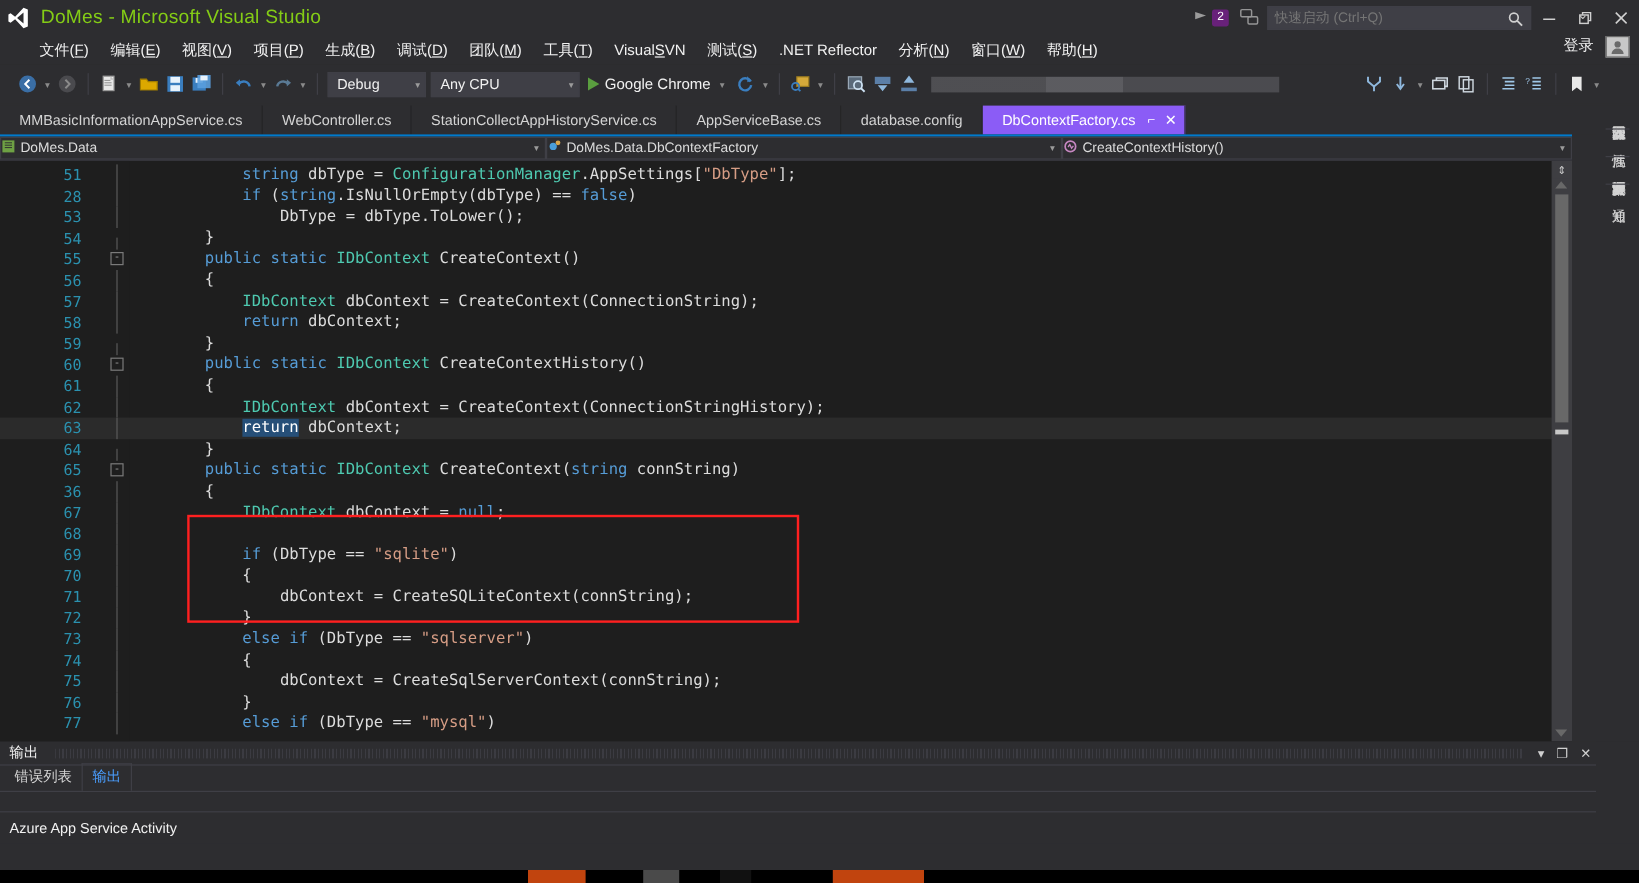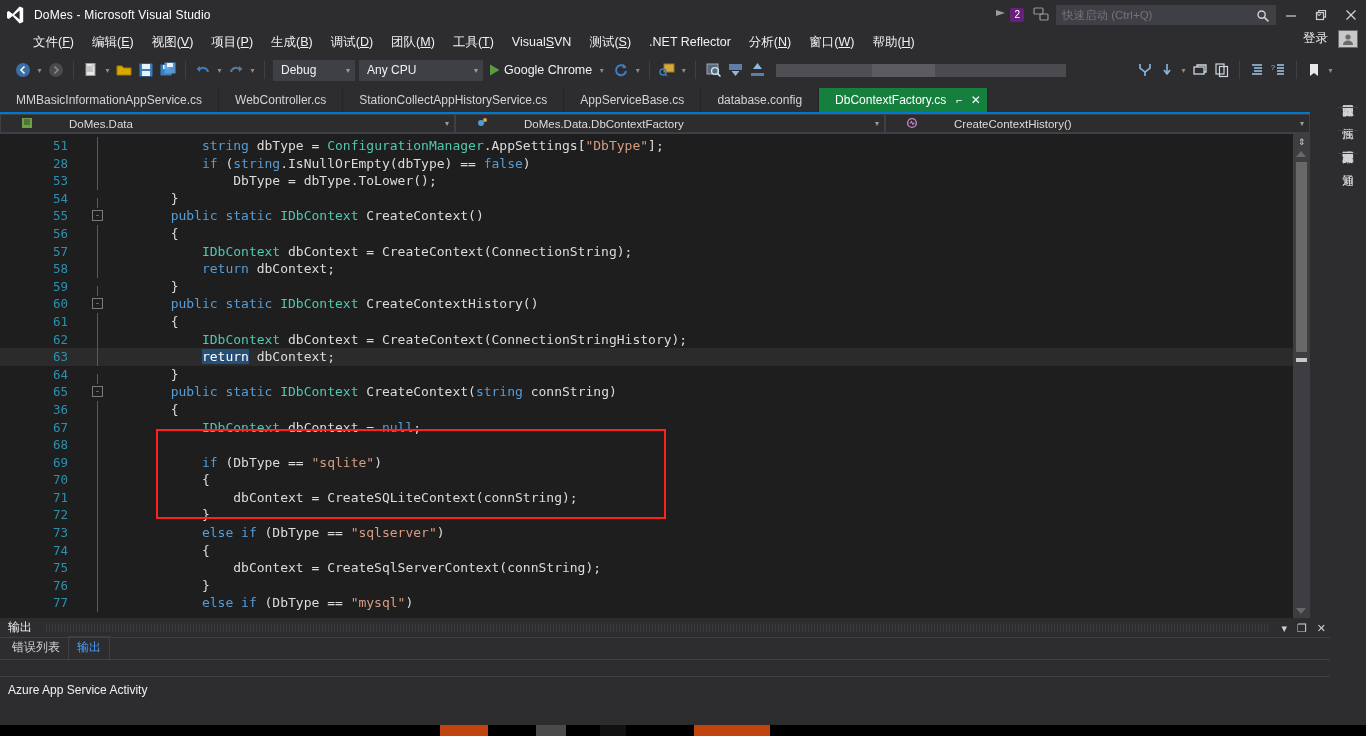--- a/index.html
+++ b/index.html
@@ -21,21 +21,21 @@
     position: absolute; left: 0; top: 0; width: 1366px; height: 30px;
     background: #2d2d30;
     display: flex; align-items: center;
   }
   .vs-logo {
     width: 30px; height: 30px;
     display: flex; align-items: center; justify-content: center;
   }
   .vs-logo svg { display: block; }
   .title-text {
-    font-size: 12px; color: #ffffff; margin-left: 4px;
+    font-size: 16px; color: #84cc16; margin-left: 4px;
     letter-spacing: .2px;
   }
   .title-right {
     position: absolute; right: 0; top: 0; height: 30px;
     display: flex; align-items: center;
   }
   .notif-badge {
     display: flex; align-items: center; gap: 2px; margin-right: 6px;
   }
   .flag-ico { width: 14px; height: 14px; }
@@ -122,21 +122,21 @@
   .tabbar {
     position: absolute; left: 0; top: 88px; width: 1366px; height: 24px;
     background: #2d2d30; display: flex; align-items: stretch;
   }
   .tab {
     display: flex; align-items: center; padding: 0 16px;
     font-size: 12px; color: #d4d4d4; white-space: nowrap;
     border-right: 1px solid #252526;
   }
   .tab.active {
-    background: #15803d; color: #ffffff;
+    background: #8b5cf6; color: #ffffff;
     padding-right: 6px;
   }
   .tab .pin { margin-left: 10px; font-size: 11px; color:#fff; }
   .tab .close { margin-left: 8px; font-size: 12px; color:#fff; }
   .tab-overflow {
     position: absolute; right: 36px; top: 0; width: 22px; height: 24px;
     display: flex; align-items: center; justify-content: center;
     color: #c5c5c5; font-size: 11px;
   }
   .tabbar-underline {
@@ -147,22 +147,21 @@
   
   .navbar {
     position: absolute; left: 0; top: 114px; width: 1310px; height: 20px;
     background: #2d2d30; display: flex; align-items: center;
     border-bottom: 1px solid #3f3f46;
   }
   .navcombo {
     height: 19px; display: flex; align-items: center;
     background: #2d2d30; border: 1px solid #3f3f46;
     font-size: 11.5px; color: #dcdcdc; position: relative;
-    padding-left: 20px;
-    gap: 32px;
+    padding-left: 0;
   }
   .navcombo .nc-arrow {
     position: absolute; right: 5px; color: #9b9b9b; font-size: 8px;
   }
   .nc-label { margin-left: 4px; white-space: nowrap; }
 
   
   .editor {
     position: absolute; left: 0; top: 134px; width: 1310px; height: 484px;
     background: #1e1e1e;

